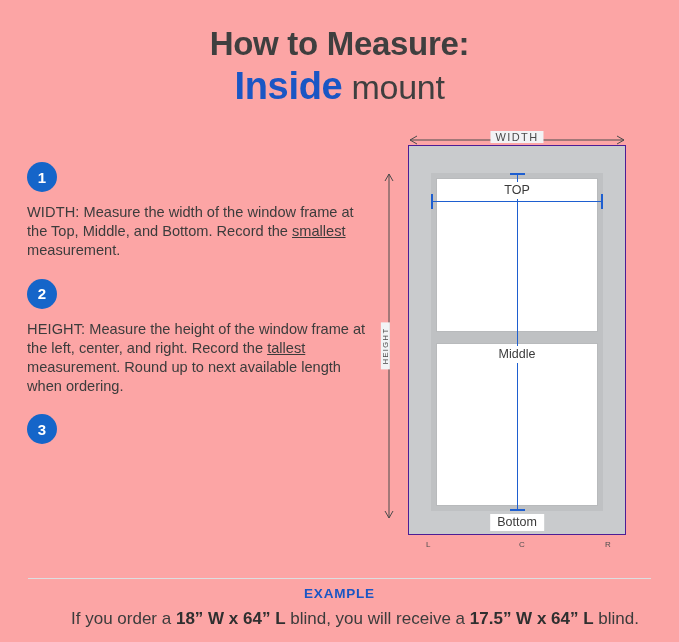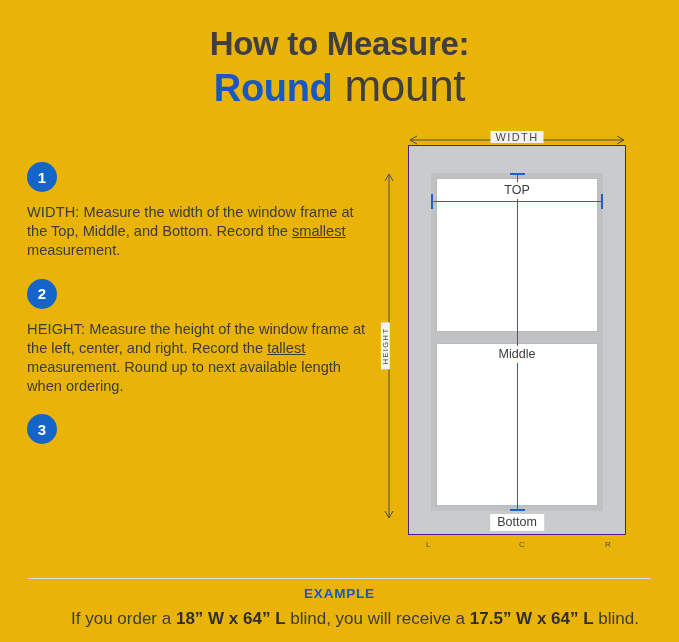--- a/index.html
+++ b/index.html
@@ -13,21 +13,21 @@
     background: #f2f3f5;
     font-family: "Liberation Sans", sans-serif;
     color: #3a3a3a;
     overflow: hidden;
     position: relative;
   }
   .page {
     position: relative;
     width: 679px;
     height: 642px;
-    background: #eab308;
+    background: #fca5a5;
   }
 
   
   .title-block {
     position: absolute;
     top: 24px;
     left: 0;
     width: 679px;
     text-align: center;
   }
@@ -44,21 +44,21 @@
     line-height: 44px;
     letter-spacing: -0.3px;
   }
   .title-accent {
     color: #1a56c4;
     font-size: 38px;
   }
   .title-plain {
     color: #3f3f3f;
     font-weight: normal;
-    font-size: 44px;
+    font-size: 34px;
   }
 
   
   .steps {
     position: absolute;
     left: 27px;
     top: 162px;
     width: 355px;
   }
   .step {
@@ -232,21 +232,21 @@
   }
   .example-text b { font-weight: bold; color: #2f2f2f; }
 </style>
 </head>
 <body>
 
 <div class="page">
 
   <div class="title-block">
     <div class="title-line1">How to Measure:</div>
-    <div class="title-line2"><span class="title-accent">Round</span><span class="title-plain"> mount</span></div>
+    <div class="title-line2"><span class="title-accent">Inside</span><span class="title-plain"> mount</span></div>
   </div>
 
   <div class="steps">
 
     <div class="step">
       <div class="badge">1</div>
       <div class="step-text"><span class="lead">WIDTH:</span><span> Measure the width of the window frame at the Top, Middle, and Bottom. Record the </span><span class="u">smallest</span><span> measurement.</span></div>
     </div>
 
     <div class="step">

